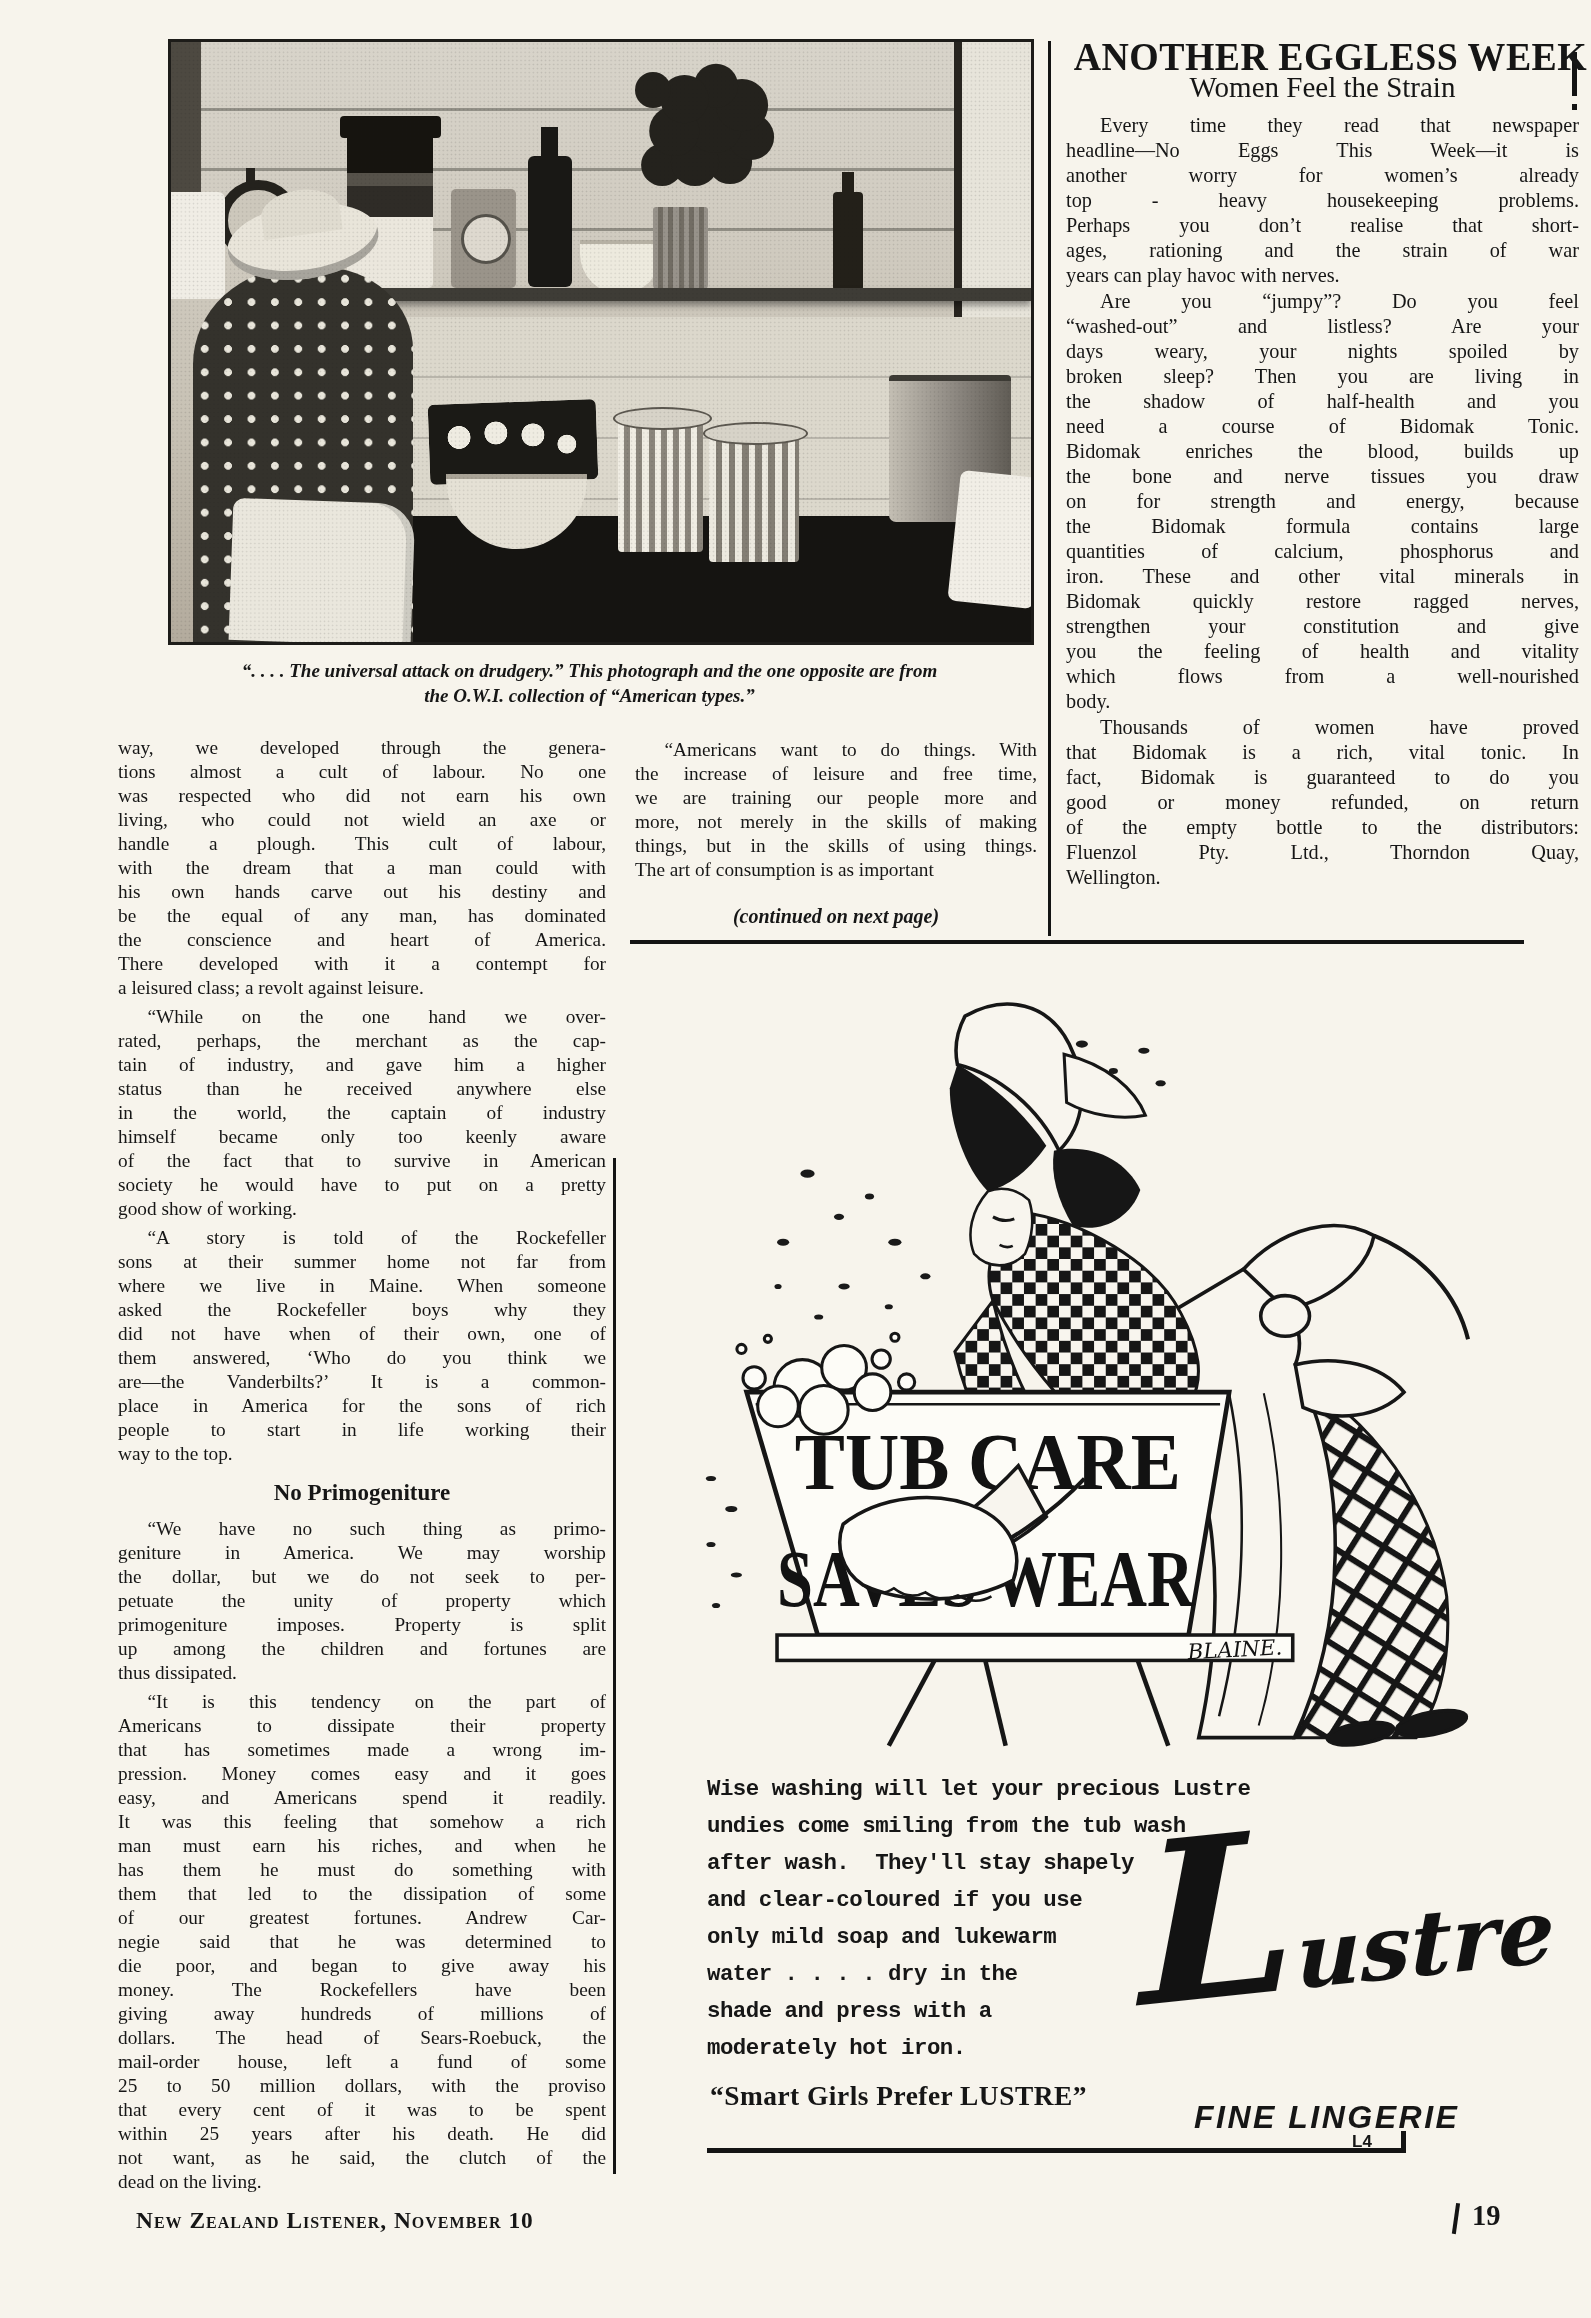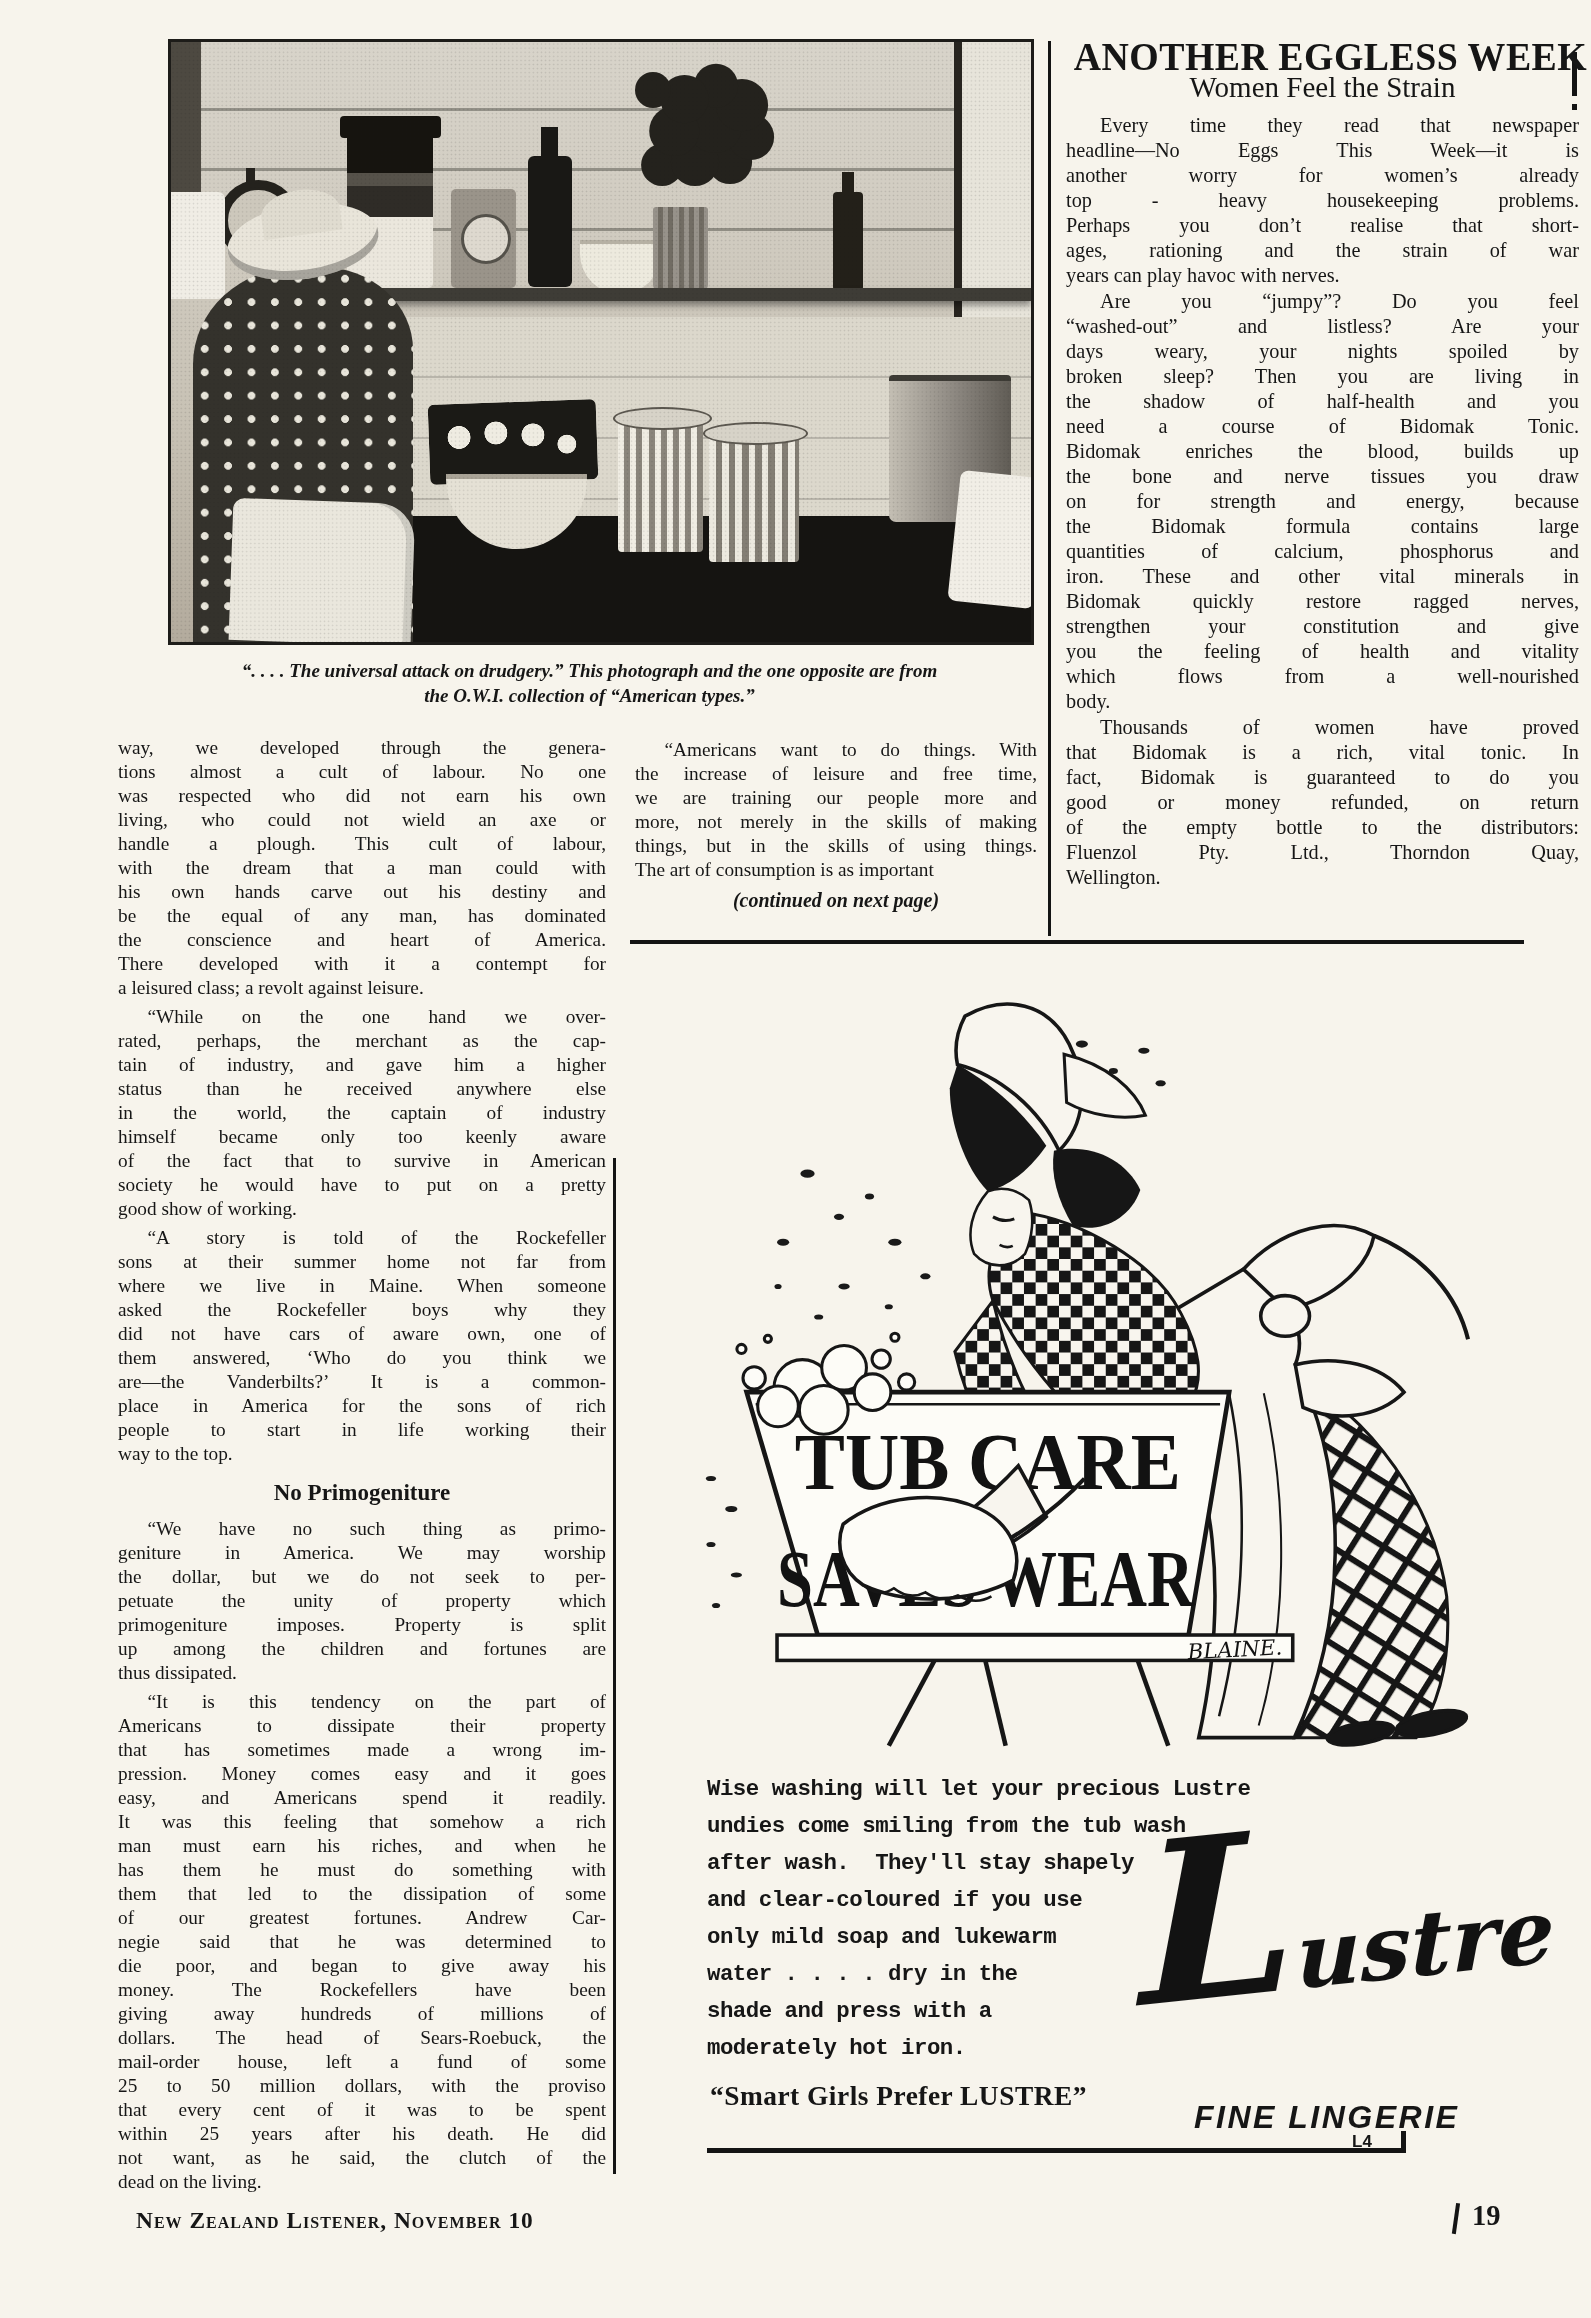--- a/index.html
+++ b/index.html
@@ -80,21 +80,21 @@
   .ad-bottom-rule{left:707px;top:2148px;width:697px;height:4.6px;}
   .ad-bottom-rule::after{content:"";position:absolute;right:-1.5px;top:-17.3px;width:4.1px;height:22px;background:#141414;}
   .stray{left:1572px;top:52px;width:5.1px;height:44px;}
   .stray::after{content:"";position:absolute;left:0;bottom:-14.2px;width:5.1px;height:6.6px;background:#141414;}
   .pn-tick{left:1454px;top:2203px;width:3.6px;height:30.5px;transform:rotate(8deg);}
 
   
   .col-left{position:absolute;left:118px;top:736px;width:488px;font-size:19.3px;line-height:24px;}
   .col-mid{position:absolute;left:635px;top:738px;width:402px;font-size:19.3px;line-height:24px;}
   .subhead-sans{font-family:Liberation Serif, serif;font-weight:bold;font-size:23px;text-align:center;margin:15.2px 0 11.2px 0;}
-  .continued{text-align:center;font-style:italic;font-weight:bold;font-size:20px;margin-top:6px;}
+  .continued{text-align:center;font-style:italic;font-weight:bold;font-size:20px;margin-top:22px;}
 
   
   .col-right{position:absolute;left:1066px;top:44px;width:513px;font-size:20.3px;line-height:25px;}
   .ad-headline{font-size:39px;font-weight:bold;margin:0;text-align:center;white-space:nowrap;letter-spacing:0.5px;transform:scaleX(.97);transform-origin:center;}
   .ad-subheadline{font-size:29px;font-weight:normal;text-align:center;margin:6.1px 0 13.2px 0;}
   .col-right .para{margin-bottom:1px;}
   .col-right .para .tl:first-child{text-indent:34px;}
 
   
   .lustre-art{position:absolute;left:650px;top:955px;width:879px;height:793px;}
@@ -180,21 +180,21 @@
         <span class="tl">himself became only too keenly aware</span>
         <span class="tl">of the fact that to survive in American</span>
         <span class="tl">society he would have to put on a pretty</span>
         <span class="tl tl-last">good show of working.</span>
       </p>
     <p class="para">
         <span class="tl">“A story is told of the Rockefeller</span>
         <span class="tl">sons at their summer home not far from</span>
         <span class="tl">where we live in Maine. When someone</span>
         <span class="tl">asked the Rockefeller boys why they</span>
-        <span class="tl">did not have cars of aware own, one of</span>
+        <span class="tl">did not have when of their own, one of</span>
         <span class="tl">them answered, ‘Who do you think we</span>
         <span class="tl">are—the Vanderbilts?’ It is a common-</span>
         <span class="tl">place in America for the sons of rich</span>
         <span class="tl">people to start in life working their</span>
         <span class="tl tl-last">way to the top.</span>
       </p>
     <h3 class="subhead-sans">No Primogeniture</h3>
     <p class="para">
         <span class="tl">“We have no such thing as primo-</span>
         <span class="tl">geniture in America. We may worship</span>

